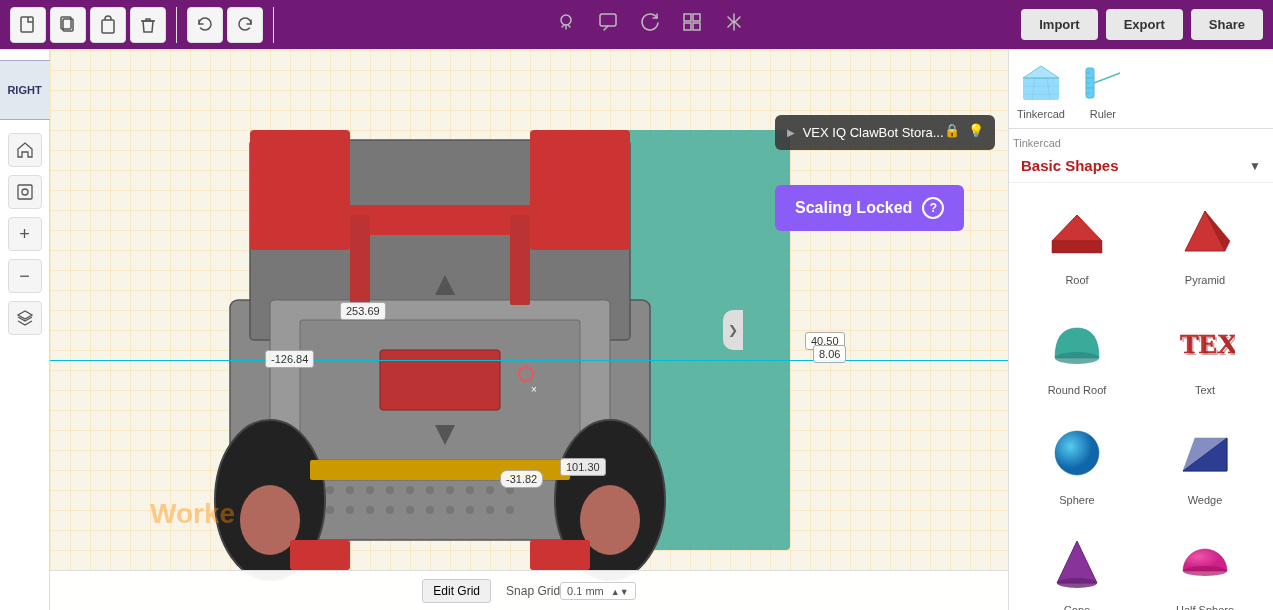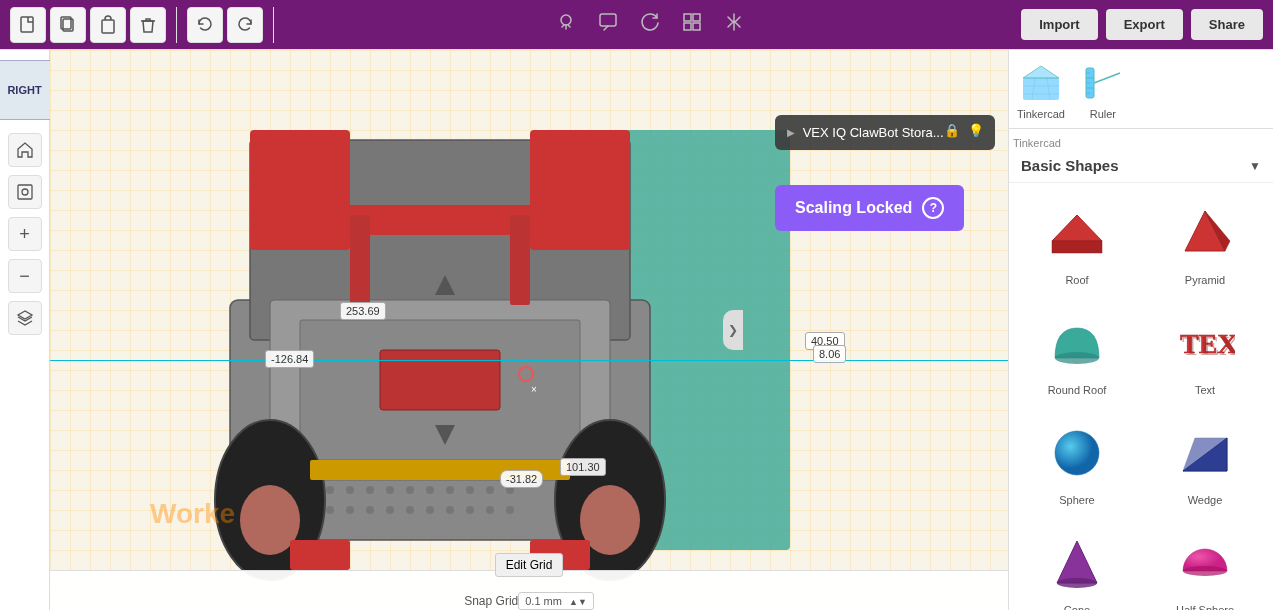--- a/index.html
+++ b/index.html
@@ -220,26 +220,25 @@
     .bottom-bar {
       position: absolute;
       bottom: 0;
       left: 0;
       right: 0;
       height: 40px;
       background: rgba(255,255,255,0.95);
       border-top: 1px solid #ddd;
       display: flex;
       align-items: center;
-      justify-content: flex-end;
+      justify-content: center;
       padding: 0 15px;
       gap: 15px;
       font-size: 12px;
       color: #555;
-      flex-direction: column;
     }
     .edit-grid-btn {
       padding: 4px 10px;
       background: #f0f0f0;
       border: 1px solid #ccc;
       border-radius: 3px;
       font-size: 12px;
       cursor: pointer;
     }
     .snap-select {
@@ -303,21 +302,21 @@
     .lib-title-row {
       display: flex;
       align-items: center;
       padding: 4px 12px 8px;
       gap: 5px;
       border-bottom: 1px solid #eee;
     }
     .lib-title {
       font-size: 15px;
       font-weight: 600;
-      color: #404040;
+      color: #b91c1c;
       flex: 1;
     }
     .lib-dropdown-arrow {
       color: #555;
       font-size: 12px;
       cursor: pointer;
     }
 
     .shapes-grid {
       display: grid;

